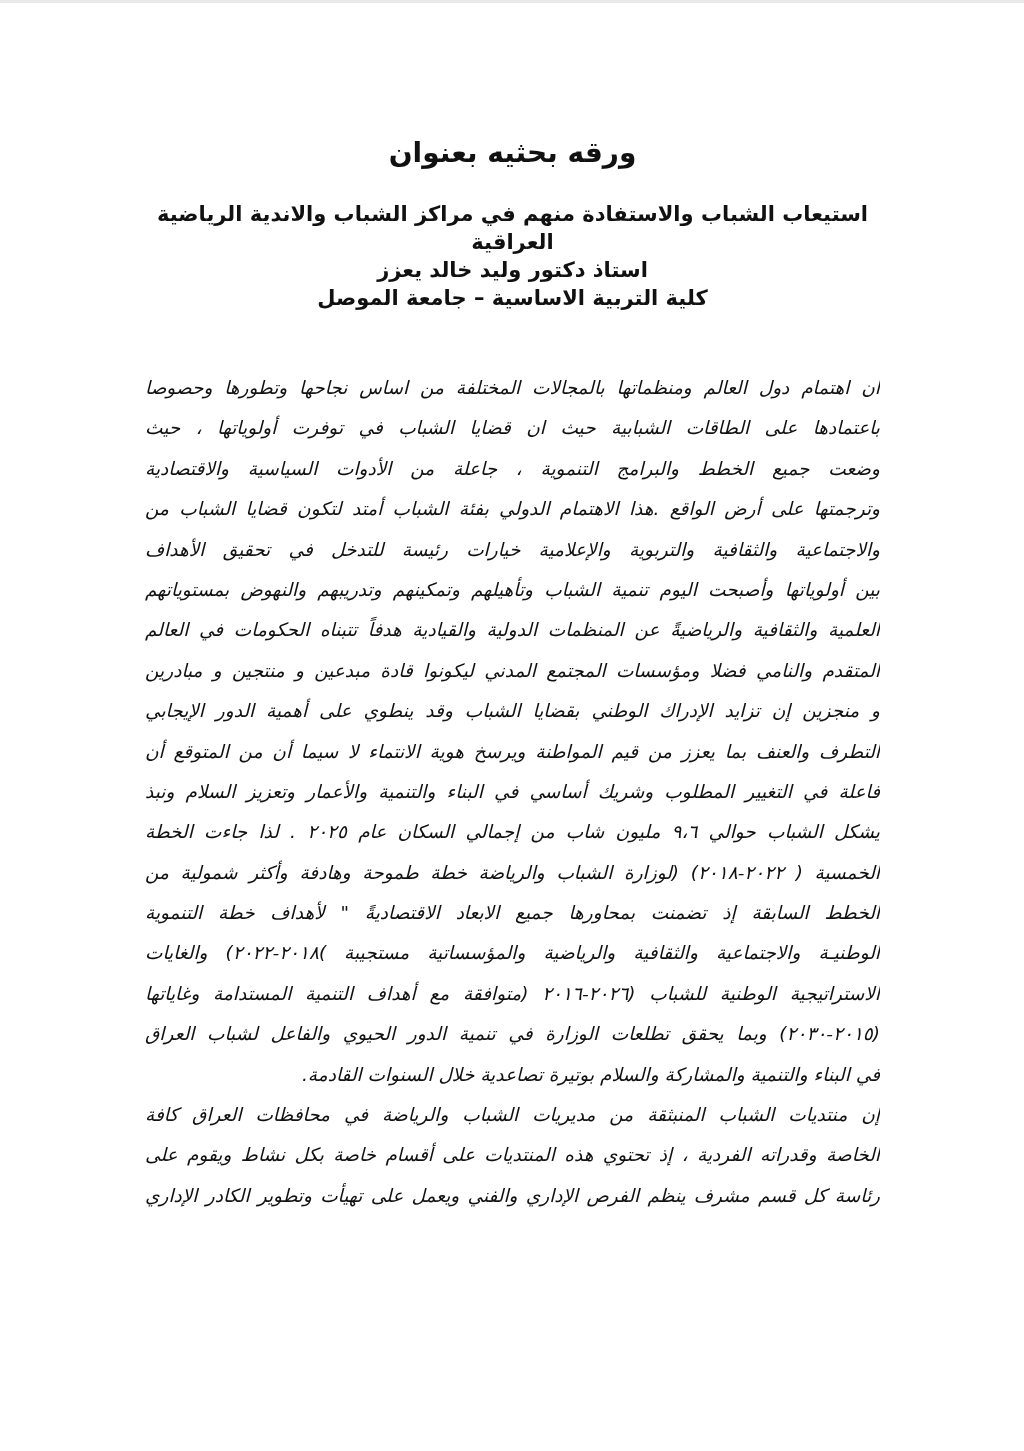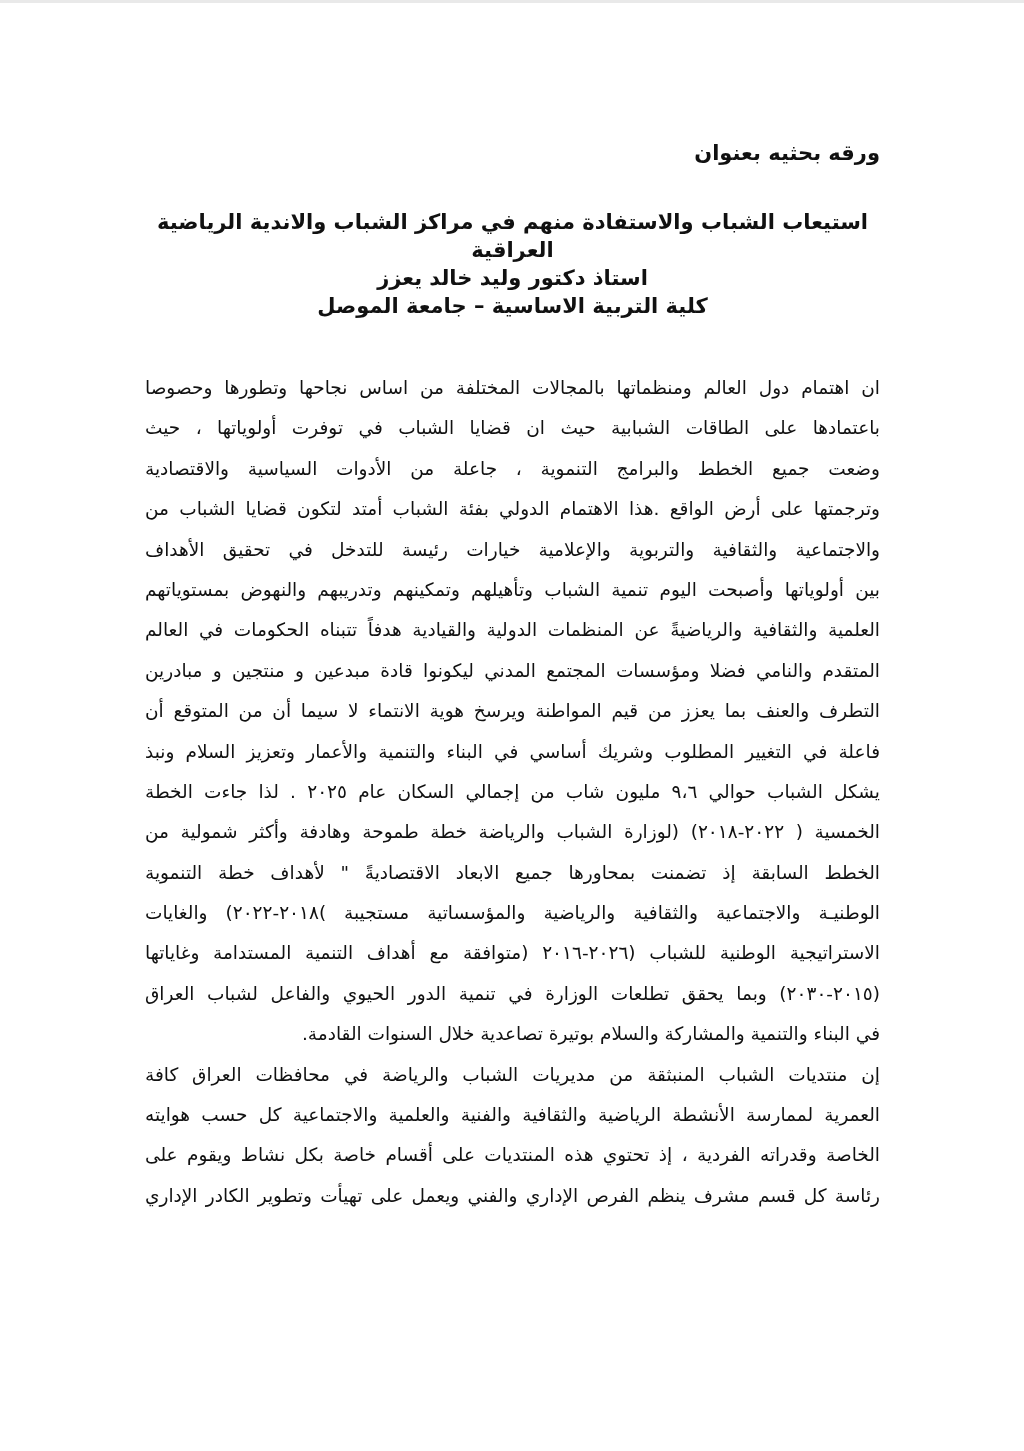--- a/index.html
+++ b/index.html
@@ -26,34 +26,34 @@
       left: 145px;
       top: 0;
       width: 735px;
       direction: rtl;
     }
     .doc-kind {
       position: absolute;
       top: 138px;
       left: 0;
       width: 735px;
-      font-size: 21px;
+      text-align: center;
+      font-size: 28px;
       font-weight: bold;
       line-height: 30px;
     }
     .title-block {
       position: absolute;
       top: 200px;
       left: 0;
       width: 735px;
       text-align: center;
       font-weight: bold;
       font-size: 21px;
       line-height: 28px;
-      margin-top: 8px;
     }
     .title-block .line {
       display: block;
       white-space: nowrap;
     }
     .body-text {
       position: absolute;
       top: 368px;
       left: 0;
       width: 735px;
@@ -61,20 +61,21 @@
       line-height: 40.4px;
       text-align: justify;
       text-align-last: right;
     }
     .body-text .ln {
       display: block;
       white-space: nowrap;
       text-align-last: justify;
       height: 40.4px;
       overflow: hidden;
+      font-style: italic;
     }
     .body-text .ln.last {
       text-align-last: right;
     }
   </style>
 </head>
 <body>
 
 <div class="top-strip"></div>
 
@@ -92,31 +93,31 @@
   <div class="body-text">
     <div>
       <span class="ln">ان اهتمام دول العالم ومنظماتها بالمجالات المختلفة من اساس نجاحها وتطورها وحصوصا</span>
       <span class="ln">باعتمادها على الطاقات الشبابية  حيث ان قضايا الشباب في توفرت أولوياتها ، حيث</span>
       <span class="ln">وضعت جميع الخطط والبرامج التنموية ، جاعلة من الأدوات السياسية والاقتصادية</span>
       <span class="ln">وترجمتها على أرض الواقع .هذا الاهتمام الدولي بفئة الشباب أمتد لتكون قضايا الشباب من</span>
       <span class="ln">والاجتماعية والثقافية والتربوية والإعلامية خيارات رئيسة للتدخل في تحقيق الأهداف</span>
       <span class="ln">بين أولوياتها وأصبحت اليوم تنمية الشباب وتأهيلهم وتمكينهم وتدريبهم والنهوض بمستوياتهم</span>
       <span class="ln">العلمية والثقافية والرياضيةً  عن المنظمات الدولية والقيادية هدفاً تتبناه الحكومات في العالم</span>
       <span class="ln">المتقدم والنامي فضلا ومؤسسات المجتمع المدني ليكونوا قادة مبدعين و منتجين و مبادرين</span>
+      <span class="ln">و منجزين إن تزايد الإدراك الوطني بقضايا الشباب وقد ينطوي على أهمية الدور الإيجابي</span>
       <span class="ln">التطرف والعنف بما يعزز من قيم المواطنة ويرسخ هوية الانتماء لا سيما أن من المتوقع أن</span>
       <span class="ln">فاعلة في التغيير المطلوب وشريك أساسي في البناء والتنمية والأعمار وتعزيز السلام ونبذ</span>
       <span class="ln">يشكل الشباب حوالي ٩،٦ مليون شاب من إجمالي السكان عام ٢٠٢٥ . لذا جاءت الخطة</span>
       <span class="ln">الخمسية ( ٢٠٢٢-٢٠١٨) (لوزارة الشباب والرياضة خطة طموحة وهادفة وأكثر شمولية من</span>
       <span class="ln">الخطط السابقة إذ تضمنت بمحاورها جميع الابعاد الاقتصاديةً " لأهداف خطة التنموية</span>
       <span class="ln">الوطنيـة والاجتماعية والثقافية والرياضية والمؤسساتية مستجيبة )٢٠١٨-٢٠٢٢) والغايات</span>
       <span class="ln">الاستراتيجية الوطنية للشباب (٢٠٢٦-٢٠١٦ (متوافقة مع أهداف التنمية المستدامة وغاياتها</span>
       <span class="ln">(٢٠١٥-٢٠٣٠) وبما يحقق تطلعات الوزارة في تنمية الدور الحيوي والفاعل لشباب العراق</span>
       <span class="ln last">في البناء والتنمية والمشاركة والسلام بوتيرة تصاعدية خلال السنوات القادمة.</span>
     </div>
     <div>
       <span class="ln">إن منتديات الشباب المنبثقة من مديريات الشباب والرياضة في محافظات العراق كافة</span>
-      <span class="ln">العمرية لممارسة الأنشطة الرياضية والثقافية والفنية والعلمية والاجتماعية كل حسب هوايته</span>
       <span class="ln">الخاصة وقدراته الفردية ، إذ تحتوي هذه المنتديات على أقسام خاصة بكل نشاط ويقوم على</span>
       <span class="ln">رئاسة كل قسم مشرف ينظم الفرص الإداري والفني ويعمل على تهيأت وتطوير الكادر الإداري</span>
     </div>
   </div>
 
 </div>
 
 </body></html>

